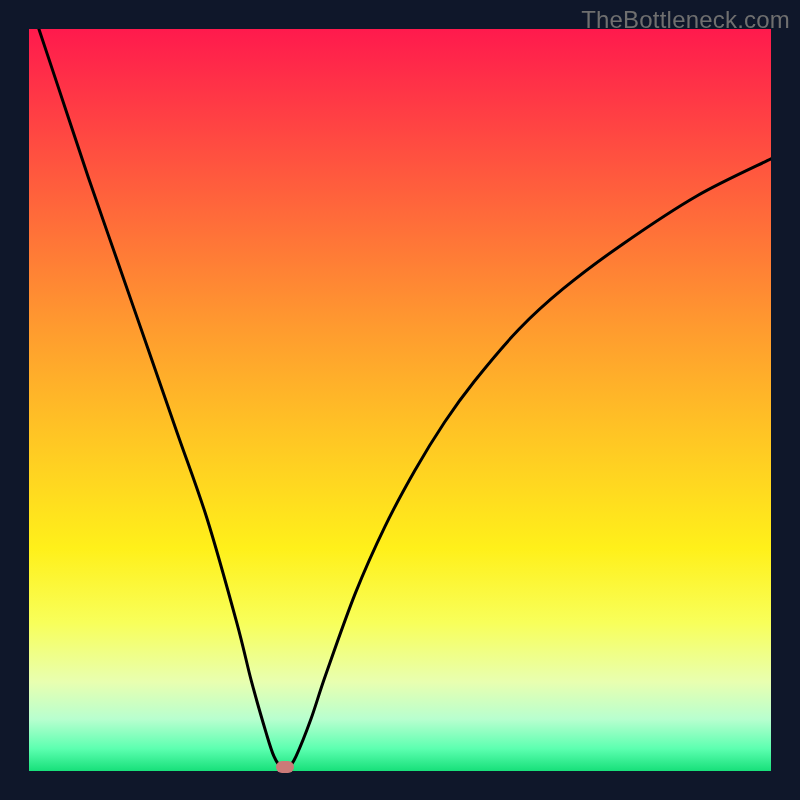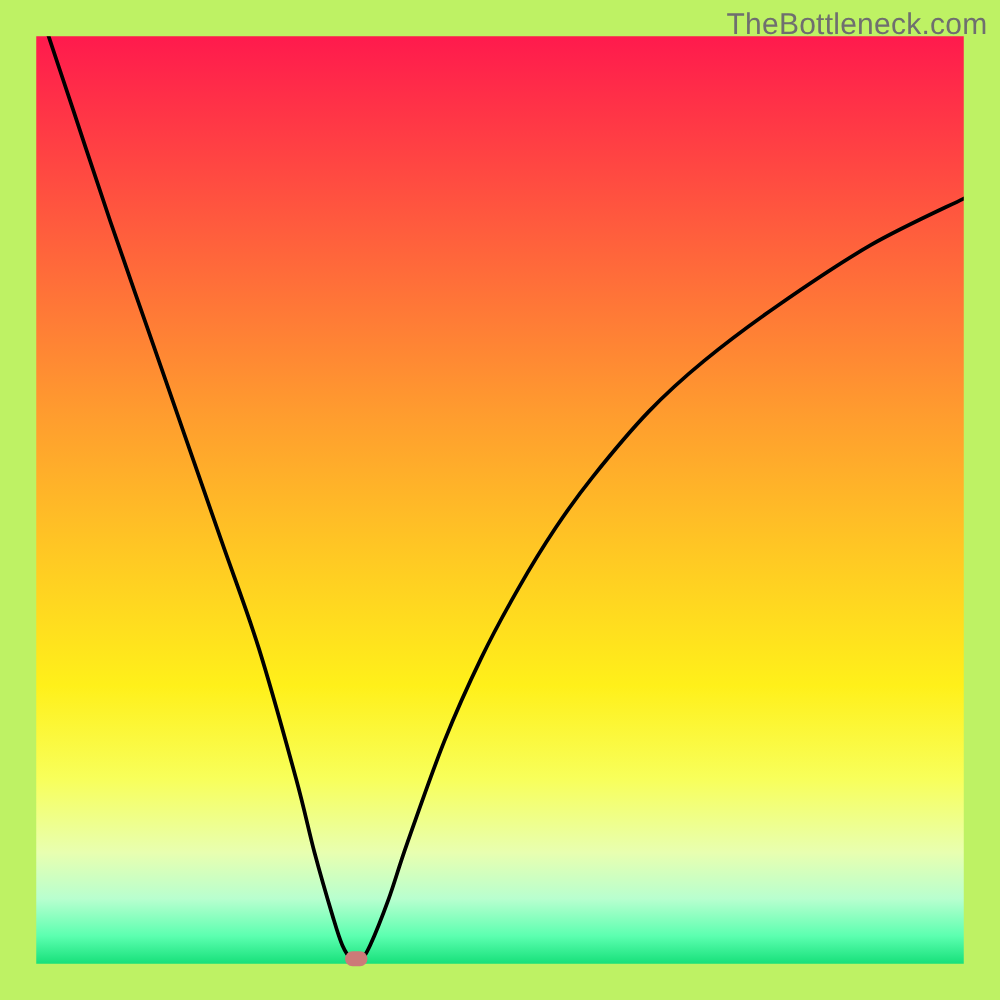--- a/index.html
+++ b/index.html
@@ -10,21 +10,21 @@
     background: #000;
     overflow: hidden;
     font-family: Arial, Helvetica, sans-serif;
   }
   .frame {
     position: absolute;
     left: 0;
     top: 0;
     width: 800px;
     height: 800px;
-    background: #bef264;
+    background: #0f172a;
   }
   .plot-area {
     position: absolute;
     left: 29px;
     top: 29px;
     width: 742px;
     height: 742px;
     
     background: linear-gradient(
       to bottom,

